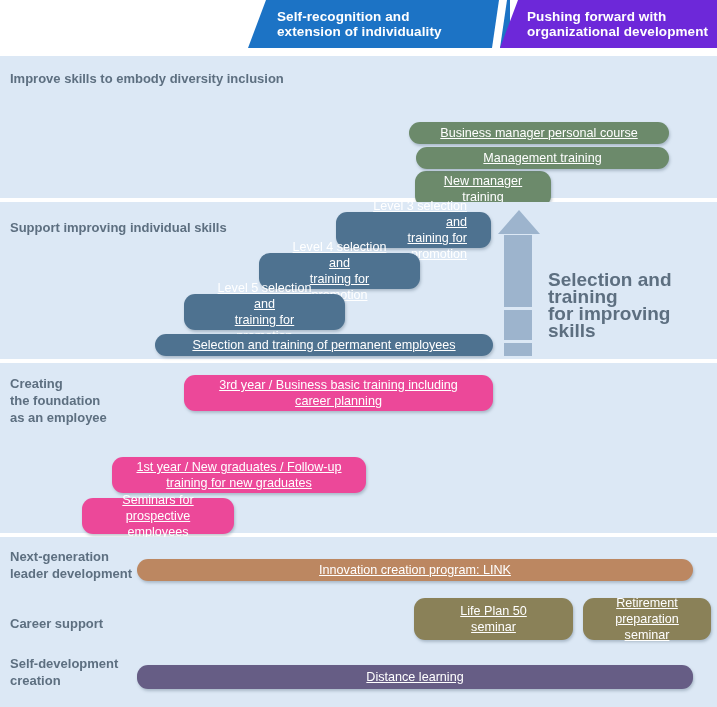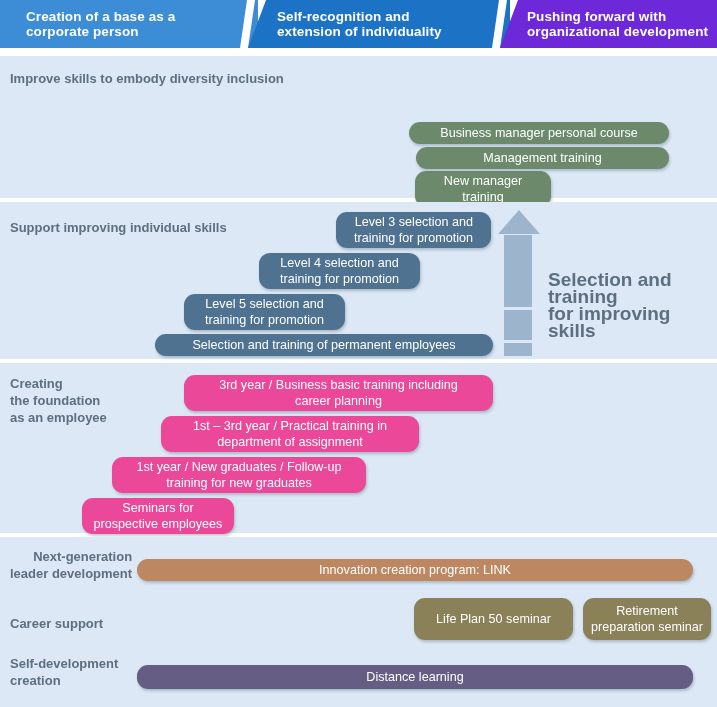--- a/index.html
+++ b/index.html
@@ -32,46 +32,42 @@
   #panel3{top:363px;height:170px;}
   #panel4{top:537px;height:170px;}
 
   
   .rlabel{position:absolute;color:#5d6f80;font-size:13px;font-weight:bold;
           line-height:17px;white-space:pre-line;}
 
   
   .pill{position:absolute;border-radius:11px;color:#ffffff;font-size:12.6px;
         line-height:16px;display:flex;align-items:center;justify-content:center;
-        text-align:center;box-sizing:border-box;padding:0 0;
-        box-shadow:1px 2px 3px rgba(90,110,130,.38);white-space:pre-line;}
+        text-align:center;box-sizing:border-box;padding:0 24px;
+        box-shadow:1px 2px 3px rgba(90,110,130,.38);white-space:pre-line;text-decoration:underline;}
   .g{background:#6c8a6b;}
   .b{background:#4e7290;}
   .m{background:#ec4899;text-align:center;}
   .tan{background:#bc8761;}
   .olive{background:#8a8158;}
   .purple{background:#665d85;}
 
   
   #arrowWrap{position:absolute;}
   .ahead{position:absolute;width:0;height:0;
          border-left:21px solid transparent;border-right:21px solid transparent;
          border-bottom:24px solid #9db4cd;}
   .aseg{position:absolute;background:#9db4cd;}
   #arrowNote{position:absolute;color:#5d6f80;font-size:19px;font-weight:bold;
              line-height:17px;white-space:pre-line;}
 </style>
 </head>
 <body>
 
 <div id="header">
-  <div class="hseg" id="hseg1">
-    <div class="htxt">Creation of a base as a
-corporate person</div>
-  </div>
   <div class="slash" id="slash1"></div>
   <div class="hseg" id="hseg2">
     <div class="htxt">Self-recognition and
 extension of  individuality</div>
   </div>
   <div class="slash" id="slash2"></div>
   <div class="hseg" id="hseg3">
     <div class="htxt">Pushing forward with
 organizational development</div>
   </div>
@@ -117,33 +113,31 @@
 </div>
 
 <div class="panel" id="panel3">
   <div class="rlabel" style="left:10px;top:12px;">Creating
 the foundation
 as an employee</div>
 
   <div class="pill m" style="left:184px;top:12px;width:309px;height:36px;">3rd year / Business basic training including
 career planning</div>
 
-  <div class="pill m" style="left:161px;top:53px;width:258px;height:36px;">1st – 3rd year / Practical training in
-department of assignment</div>
 
   <div class="pill m" style="left:112px;top:94px;width:254px;height:36px;">1st year / New graduates / Follow-up
 training for new graduates</div>
 
   <div class="pill m" style="left:82px;top:135px;width:152px;height:36px;">Seminars for
 prospective employees</div>
 </div>
 
 <div class="panel" id="panel4">
 
-  <div class="rlabel" style="left:10px;top:11px;text-align:right;">Next-generation
+  <div class="rlabel" style="left:10px;top:11px;">Next-generation
 leader development</div>
   <div class="pill tan" style="left:137px;top:22px;width:556px;height:22px;">Innovation creation program: LINK</div>
 
   <div class="rlabel" style="left:10px;top:78px;">Career support</div>
   <div class="pill olive" style="left:414px;top:61px;width:159px;height:42px;">Life Plan 50 seminar</div>
   <div class="pill olive" style="left:583px;top:61px;width:128px;height:42px;">Retirement
 preparation seminar</div>
 
   <div class="rlabel" style="left:10px;top:118px;">Self-development
 creation</div>

